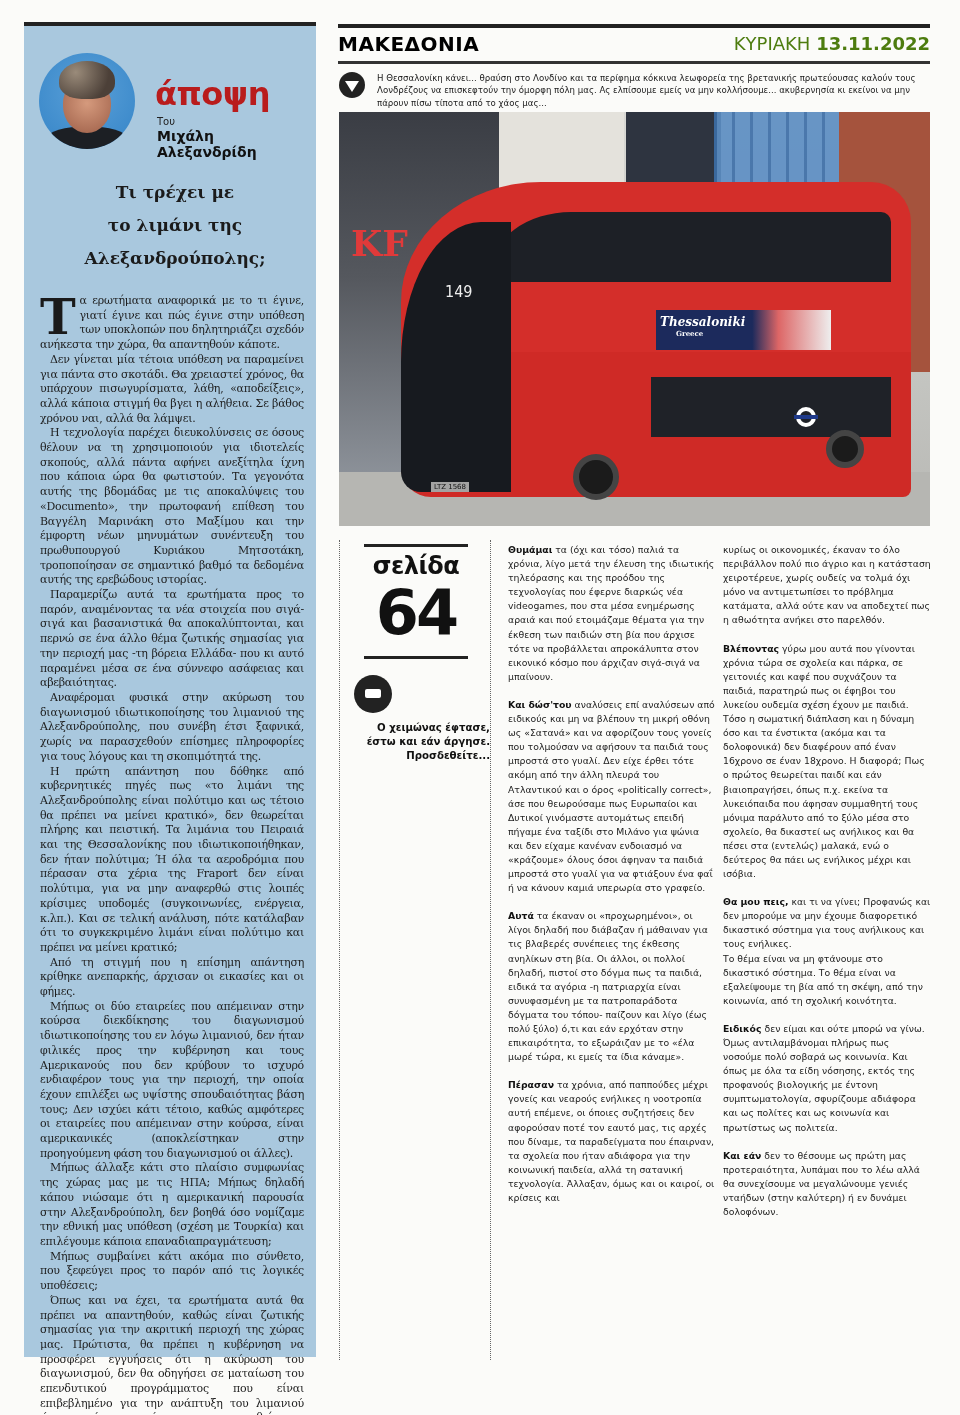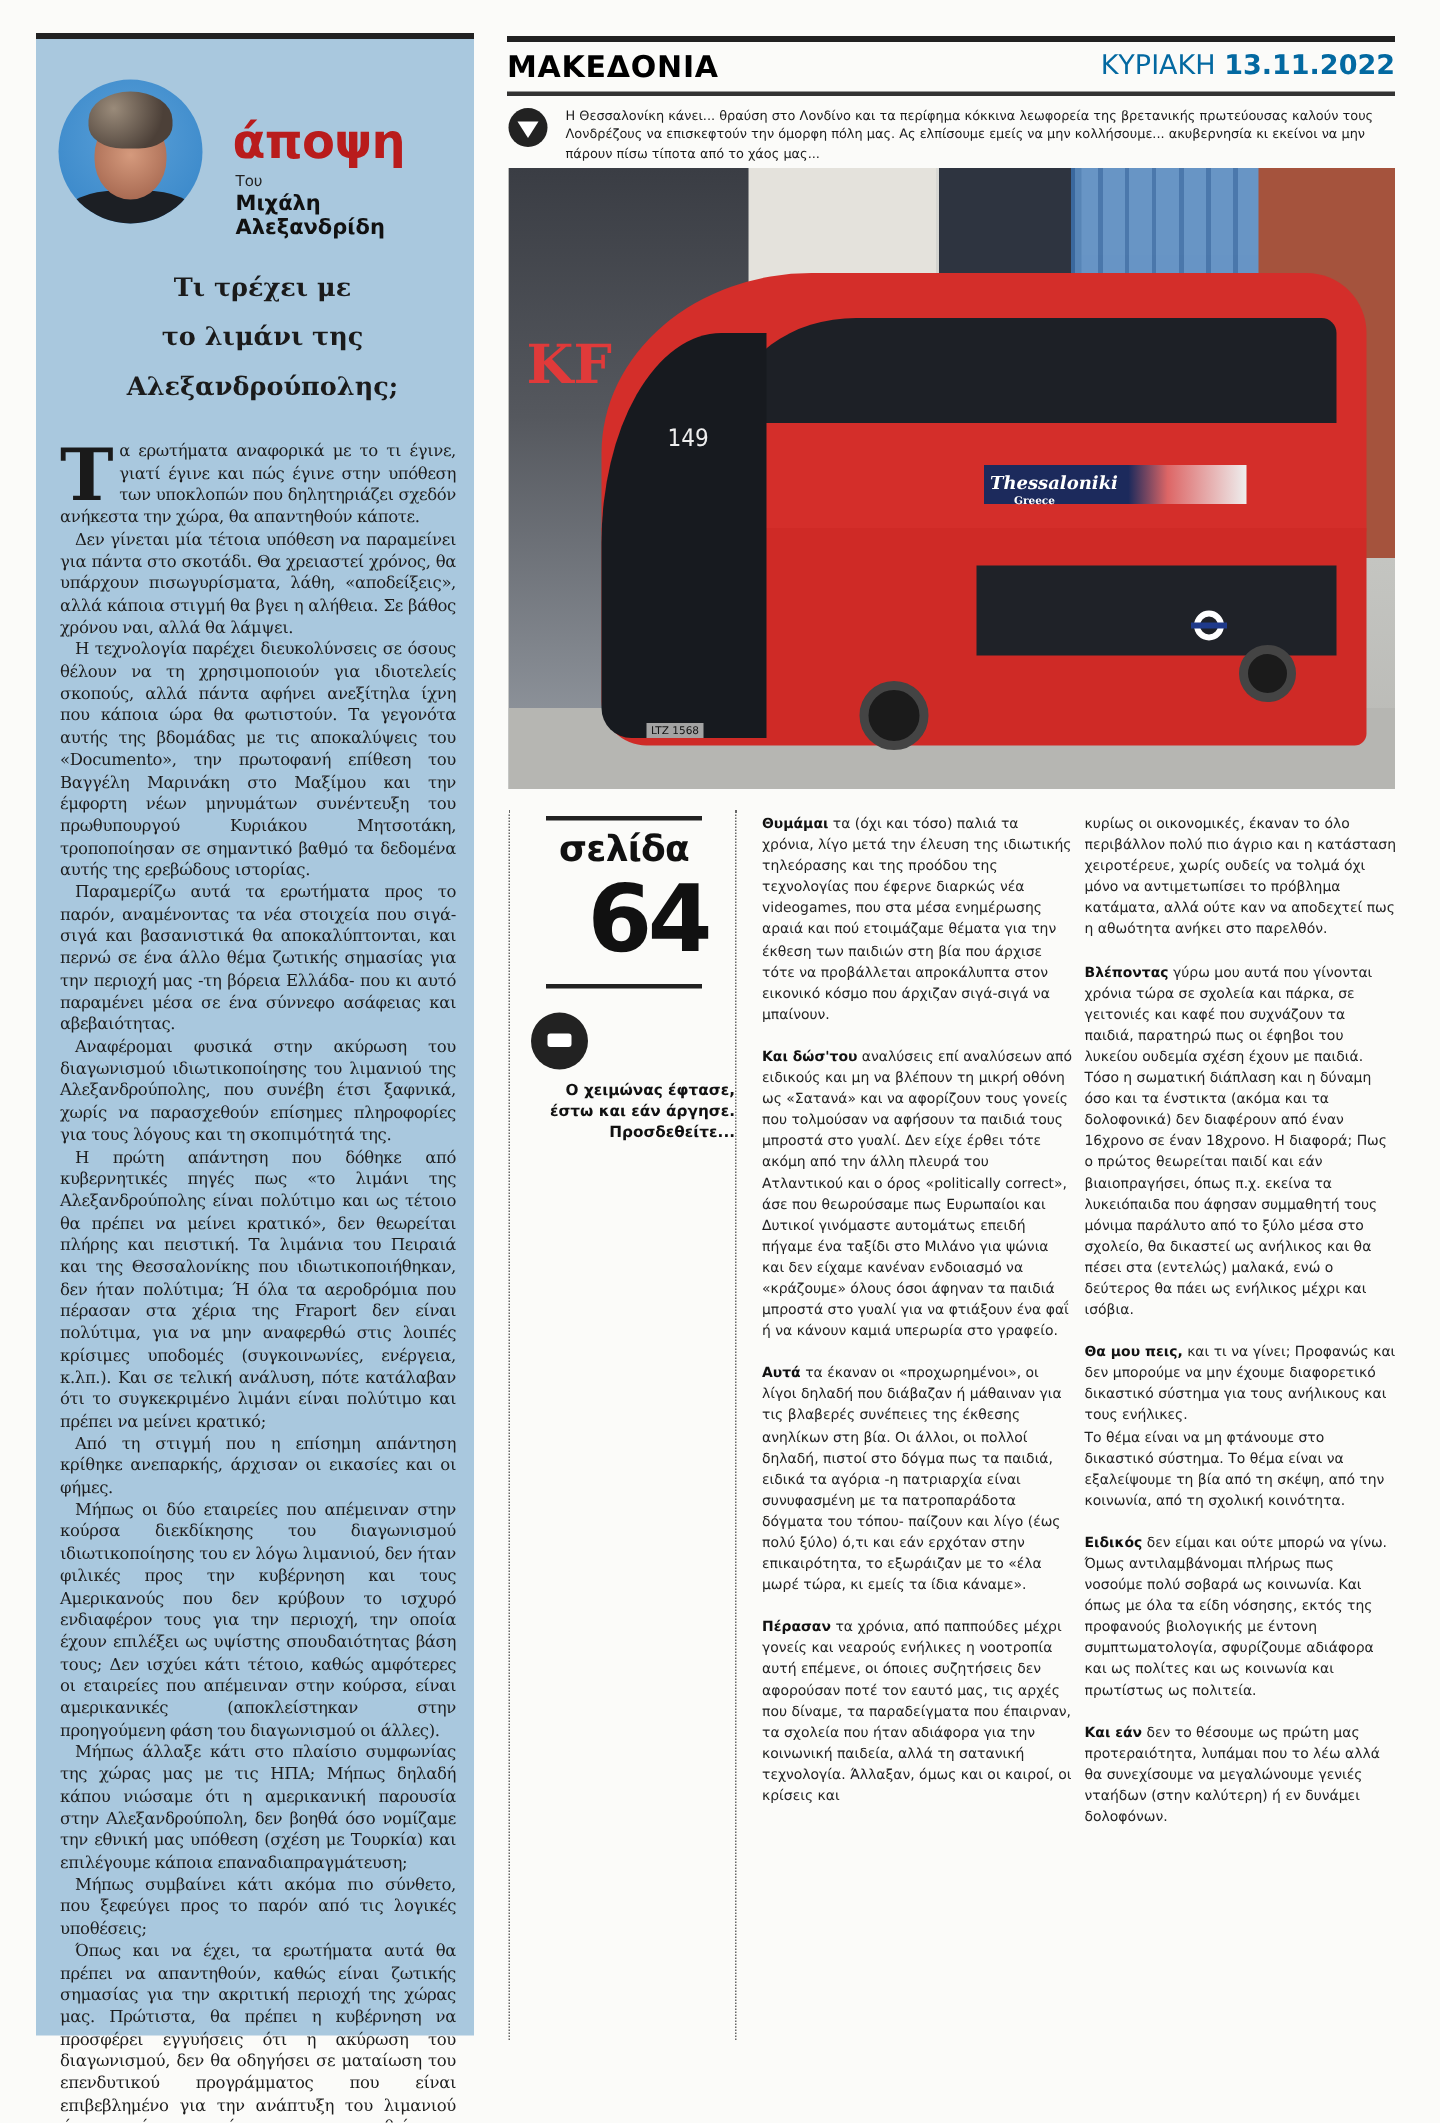--- a/index.html
+++ b/index.html
@@ -32,21 +32,21 @@
     font-size: 11px; line-height: 14.7px; color: #1d1d1d; text-align: justify; letter-spacing: -0.25px; }
   .opinion-body p { text-indent: 10px; }
   .opinion-body p.first { text-indent: 0; }
   .dropcap { float: left; font-family: "DejaVu Serif", serif; font-size: 48px; line-height: 40px; font-weight: bold;
     margin: 3px 4px 0 0; color: #1a1a1a; }
 
   
   .topbar { position: absolute; left: 338px; top: 24px; width: 592px; height: 4px; background: #222; }
   .masthead { position: absolute; left: 338px; top: 32px; font-family: "DejaVu Sans", sans-serif; font-weight: bold;
     font-size: 20px; letter-spacing: 0.5px; color: #000000; }
-  .dateline { position: absolute; right: 30px; top: 33px; font-size: 18px; color: #0369a1; }
+  .dateline { position: absolute; right: 30px; top: 33px; font-size: 18px; color: #4d7c0f; }
   .dateline b { font-weight: bold; }
   .subbar { position: absolute; left: 338px; top: 61px; width: 592px; height: 3px; background: #333; }
 
   .caption-icon { position: absolute; left: 339px; top: 72px; width: 26px; height: 26px; border-radius: 50%;
     background: #222; display: flex; align-items: center; justify-content: center; }
   .caption-icon i { width: 0; height: 0; border-left: 7px solid transparent; border-right: 7px solid transparent;
     border-top: 11px solid #fff; margin-top: 2px; }
   .caption { position: absolute; left: 377px; top: 72px; width: 553px; font-size: 8.6px; line-height: 12.3px; color: #1a1a1a; }
 
   
@@ -60,38 +60,38 @@
   .photo .scaffold { position: absolute; left: 375px; top: 0; width: 130px; height: 180px; background: repeating-linear-gradient(90deg,#3c6ea8 0 3px,#5c8ec4 3px 18px), #5c8ec4; opacity: 0.9; }
   .photo .brick { position: absolute; left: 500px; top: 0; width: 91px; height: 260px; background: #a5533d; }
   .photo .road { position: absolute; left: 0; top: 360px; width: 591px; height: 54px; background: #b6b6b2; }
   .bus-body { position: absolute; left: 62px; top: 70px; width: 510px; height: 330px; }
   .bus-upper { position: absolute; left: 0; top: 0; width: 510px; height: 180px; background: #d42e2a;
     border-radius: 140px 40px 10px 10px / 120px 40px 10px 10px; }
   .bus-win-up { position: absolute; left: 90px; top: 30px; width: 400px; height: 70px; background: #1d2026;
     border-radius: 80px 10px 0 0 / 60px 10px 0 0; }
   .bus-lower { position: absolute; left: 0; top: 170px; width: 510px; height: 145px; background: #cf2a26; border-radius: 0 0 8px 30px; }
   .bus-win-low { position: absolute; left: 250px; top: 195px; width: 240px; height: 60px; background: #1f2228; }
-  .bus-ad { position: absolute; left: 255px; top: 128px; width: 175px; height: 26px; background: linear-gradient(90deg,#1c2a5c 0%, #1c2a5c 55%, #d66 70%, #eee 100%);
+  .bus-ad { position: absolute; left: 255px; top: 128px; width: 175px; height: 40px; background: linear-gradient(90deg,#1c2a5c 0%, #1c2a5c 55%, #d66 70%, #eee 100%);
     color: #fff; font-family: "DejaVu Serif", serif; font-style: italic; font-weight: bold; font-size: 12px; padding: 6px 0 0 4px; line-height: 12px; }
   .bus-ad small { display: block; font-size: 7px; font-style: normal; padding-left: 16px; }
   .bus-front { position: absolute; left: 0; top: 40px; width: 110px; height: 270px; background: #171a1f;
     border-radius: 80px 0 0 20px / 140px 0 0 20px; }
   .bus-route { position: absolute; left: 44px; top: 100px; color: #eee; font-size: 16px; font-family: "DejaVu Sans Condensed", "DejaVu Sans", sans-serif; }
   .wheel { position: absolute; width: 46px; height: 46px; border-radius: 50%; background: #1b1b1b; border: 6px solid #444; }
   .plate { position: absolute; left: 30px; top: 300px; width: 38px; height: 10px; background: #a3a3a3; font-size: 7px; text-align: center; color: #111; line-height: 10px; }
   .roundel { position: absolute; left: 395px; top: 225px; width: 20px; height: 20px; border-radius: 50%; border: 4px solid #fff; }
   .roundel::after { content: ""; position: absolute; left: -6px; top: 4px; width: 24px; height: 4px; background: #1f3a8a; }
 
   
   .sidebar-box { position: absolute; left: 339px; top: 540px; width: 152px; height: 820px;
     border-left: 1px dotted #666; border-right: 1px dotted #666; }
   .selida-rule { position: absolute; left: 24px; width: 104px; height: 3px; background: #222; }
   .selida-label { position: absolute; left: 24px; top: 12px; width: 104px; text-align: center; font-weight: bold;
     font-size: 24px; color: #111; letter-spacing: -0.5px; }
-  .selida-num { position: absolute; left: 20px; top: 40px; width: 112px; text-align: right; font-weight: bold;
+  .selida-num { position: absolute; left: 20px; top: 40px; width: 112px; text-align: center; font-weight: bold;
     font-size: 62px; line-height: 66px; color: #111; letter-spacing: -3px; }
   .minus-icon { position: absolute; left: 14px; top: 135px; width: 38px; height: 38px; border-radius: 50%; background: #222; }
   .minus-icon i { position: absolute; left: 11px; top: 14px; width: 16px; height: 9px; background: #fff; border-radius: 2px; }
   .side-note { position: absolute; left: 10px; top: 181px; width: 140px; font-weight: bold; font-size: 10.2px; line-height: 14px; color: #111; text-align: right; }
 
   
   .col { position: absolute; top: 543px; width: 208px; font-family: "DejaVu Sans", sans-serif; font-size: 9.3px;
     line-height: 14.1px; color: #222; }
   .col.c1 { left: 508px; }
   .col.c2 { left: 723px; }

